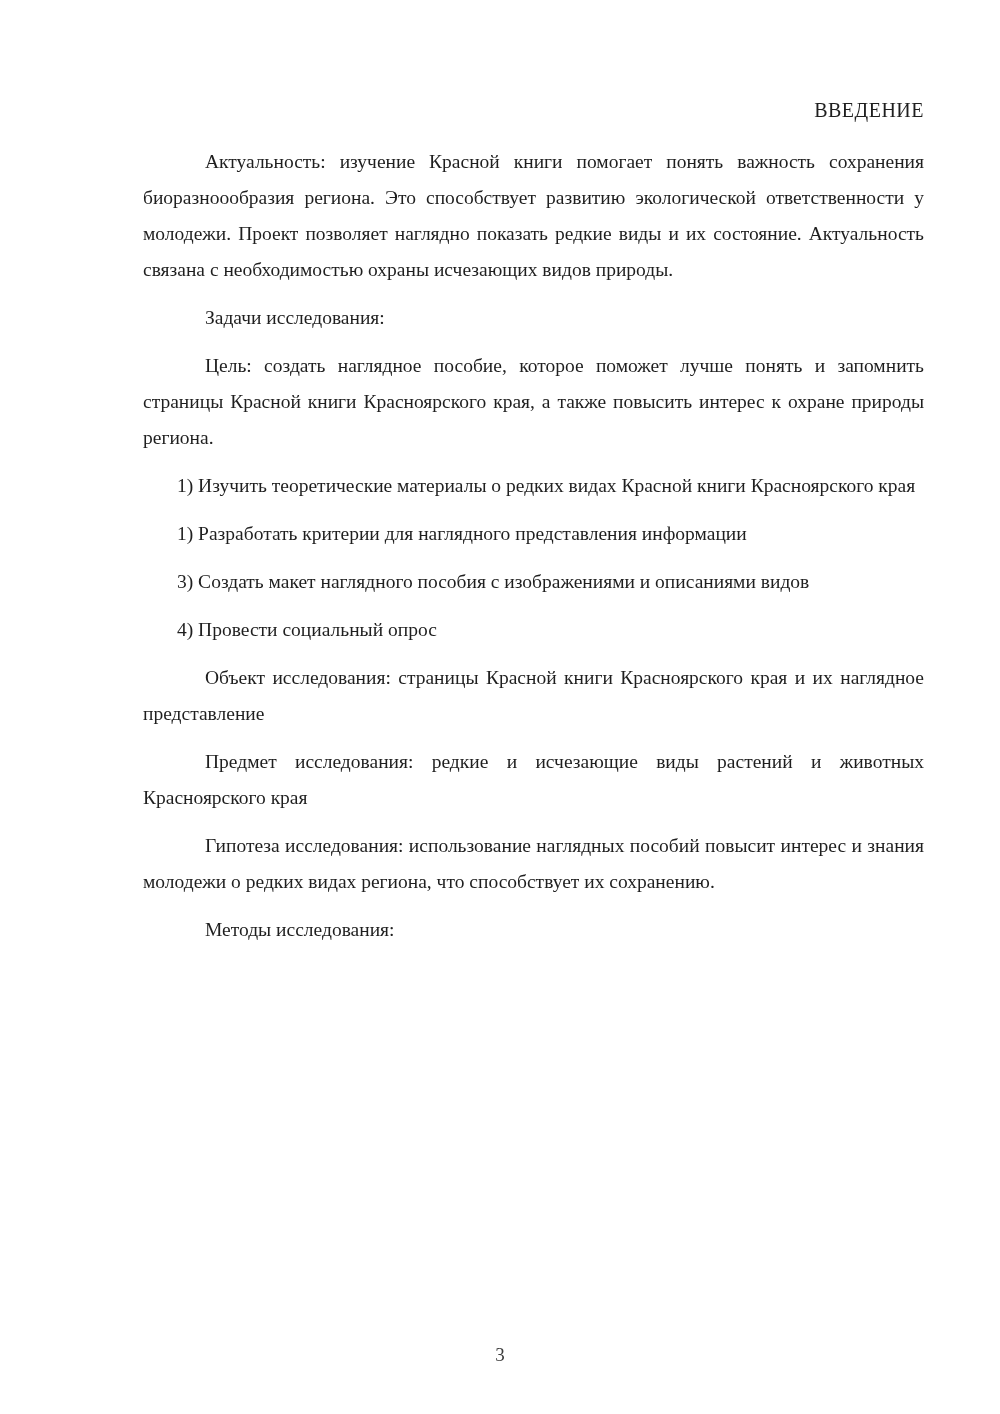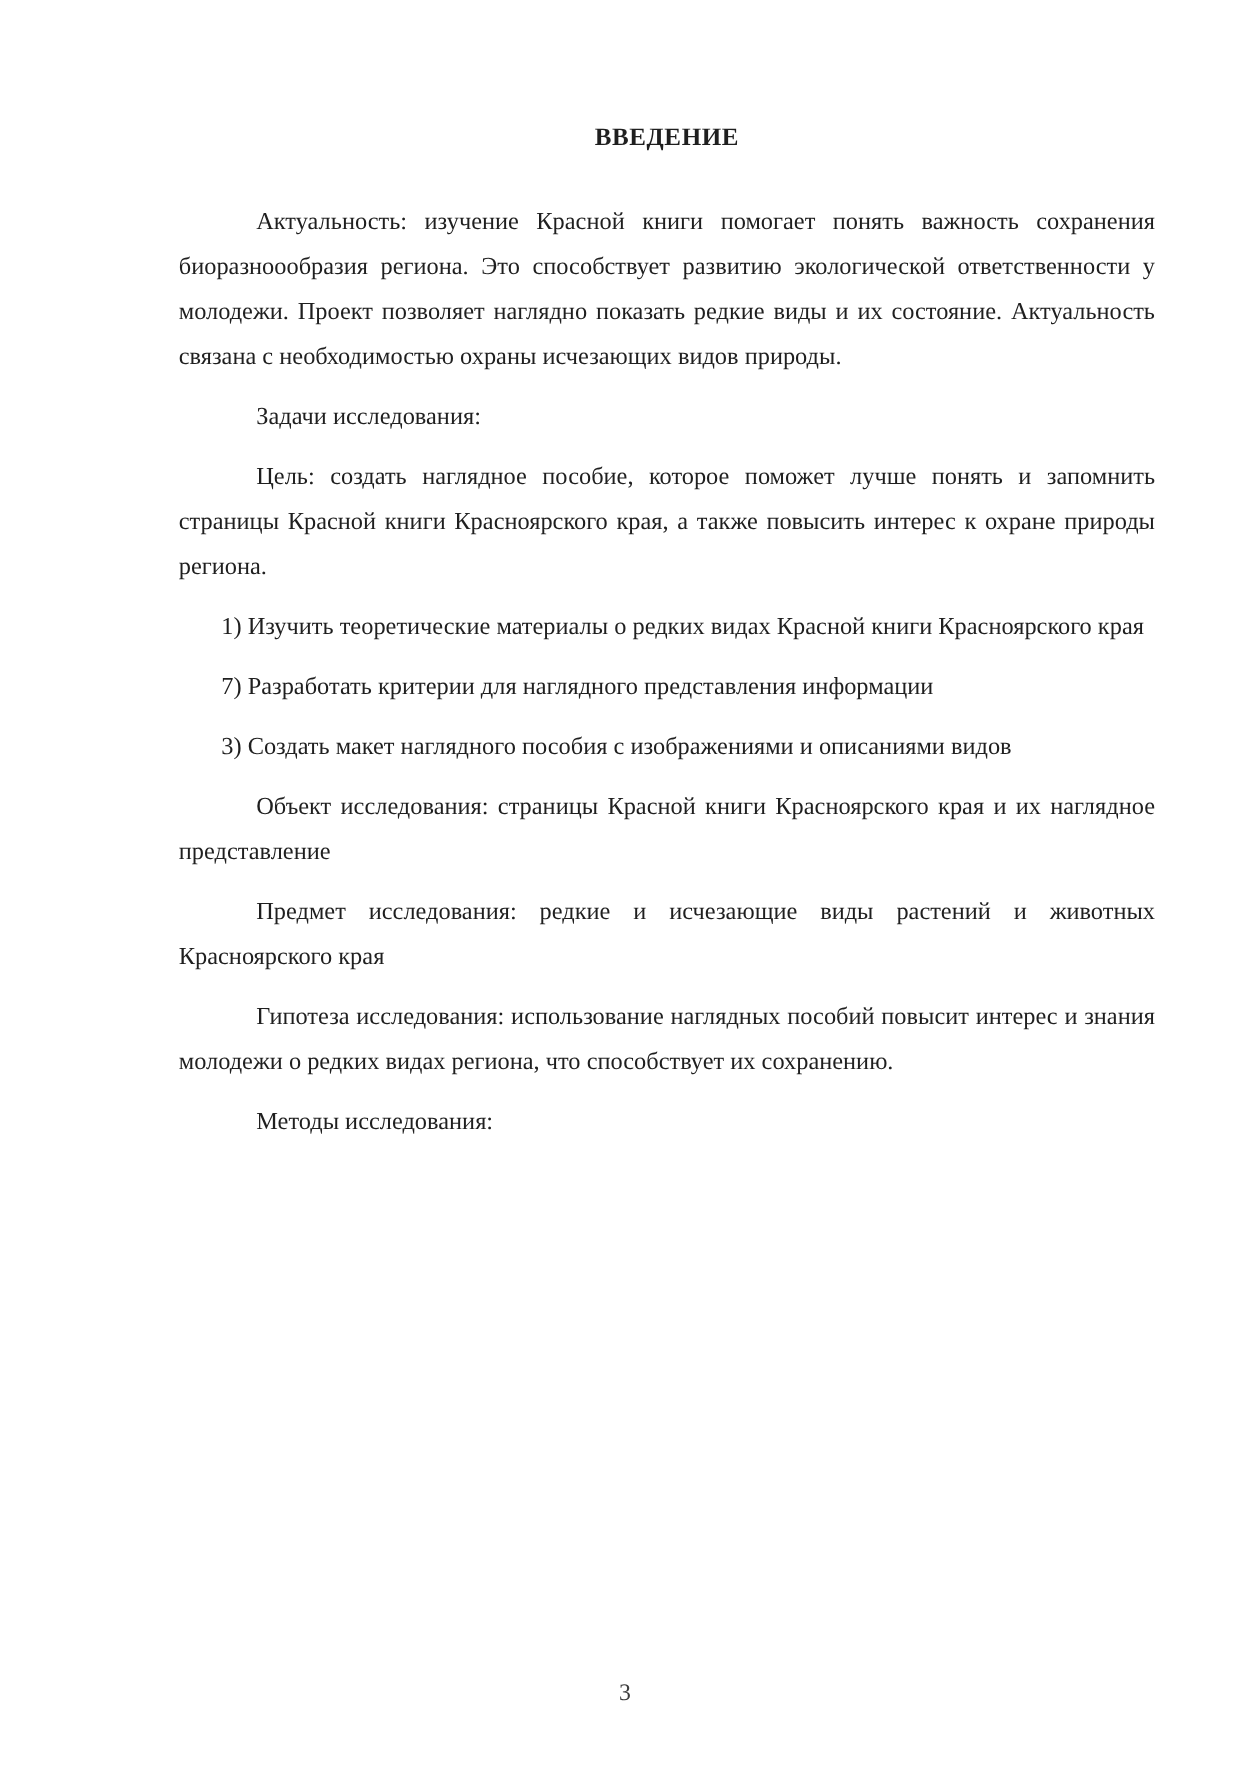--- a/index.html
+++ b/index.html
@@ -14,24 +14,24 @@
     margin: 0 auto;
     background: #ffffff;
     box-sizing: border-box;
     padding: 92px 76px 40px 143px;
     font-family: "Liberation Serif", "DejaVu Serif", serif;
     color: #1f1f1f;
     overflow: hidden;
   }
   .doc-title {
     font-size: 20px;
-    font-weight: bold;
-    text-align: center;
+    font-weight: normal;
+    text-align: right;
     letter-spacing: 0.5px;
-    margin: 0 0 32px 0;
+    margin: 0 0 16px 0;
     line-height: 36px;
   }
   .block {
     font-size: 19.5px;
     line-height: 36px;
     text-align: justify;
     margin: 0 0 12px 0;
   }
   .para {
     text-indent: 62px;
@@ -59,24 +59,25 @@
 
   <p class="block para">Актуальность: изучение Красной книги помогает понять важность сохранения биоразноообразия региона. Это способствует развитию экологической ответственности у молодежи. Проект позволяет наглядно показать редкие виды и их состояние. Актуальность связана с необходимостью охраны исчезающих видов природы.</p>
 
 
   <p class="block para">Задачи исследования:</p>
 
   <p class="block para">Цель: создать наглядное пособие, которое поможет лучше понять и запомнить страницы Красной книги Красноярского края, а также повысить интерес к охране природы региона.</p>
 
   <p class="block list-item">1) Изучить теоретические материалы о редких видах Красной книги Красноярского края</p>
 
-  <p class="block list-item">7) Разработать критерии для наглядного представления информации</p>
+  <p class="block list-item">1) Разработать критерии для наглядного представления информации</p>
 
   <p class="block list-item">3) Создать макет наглядного пособия с изображениями и описаниями видов</p>
 
+  <p class="block list-item">4) Провести социальный опрос</p>
 
 
   <p class="block para">Объект исследования: страницы Красной книги Красноярского края и их наглядное представление</p>
 
   <p class="block para">Предмет исследования: редкие и исчезающие виды растений и животных Красноярского края</p>
 
   <p class="block para">Гипотеза исследования: использование наглядных пособий повысит интерес и знания молодежи о редких видах региона, что способствует их сохранению.</p>
 
   <p class="block para">Методы исследования:</p>
 

